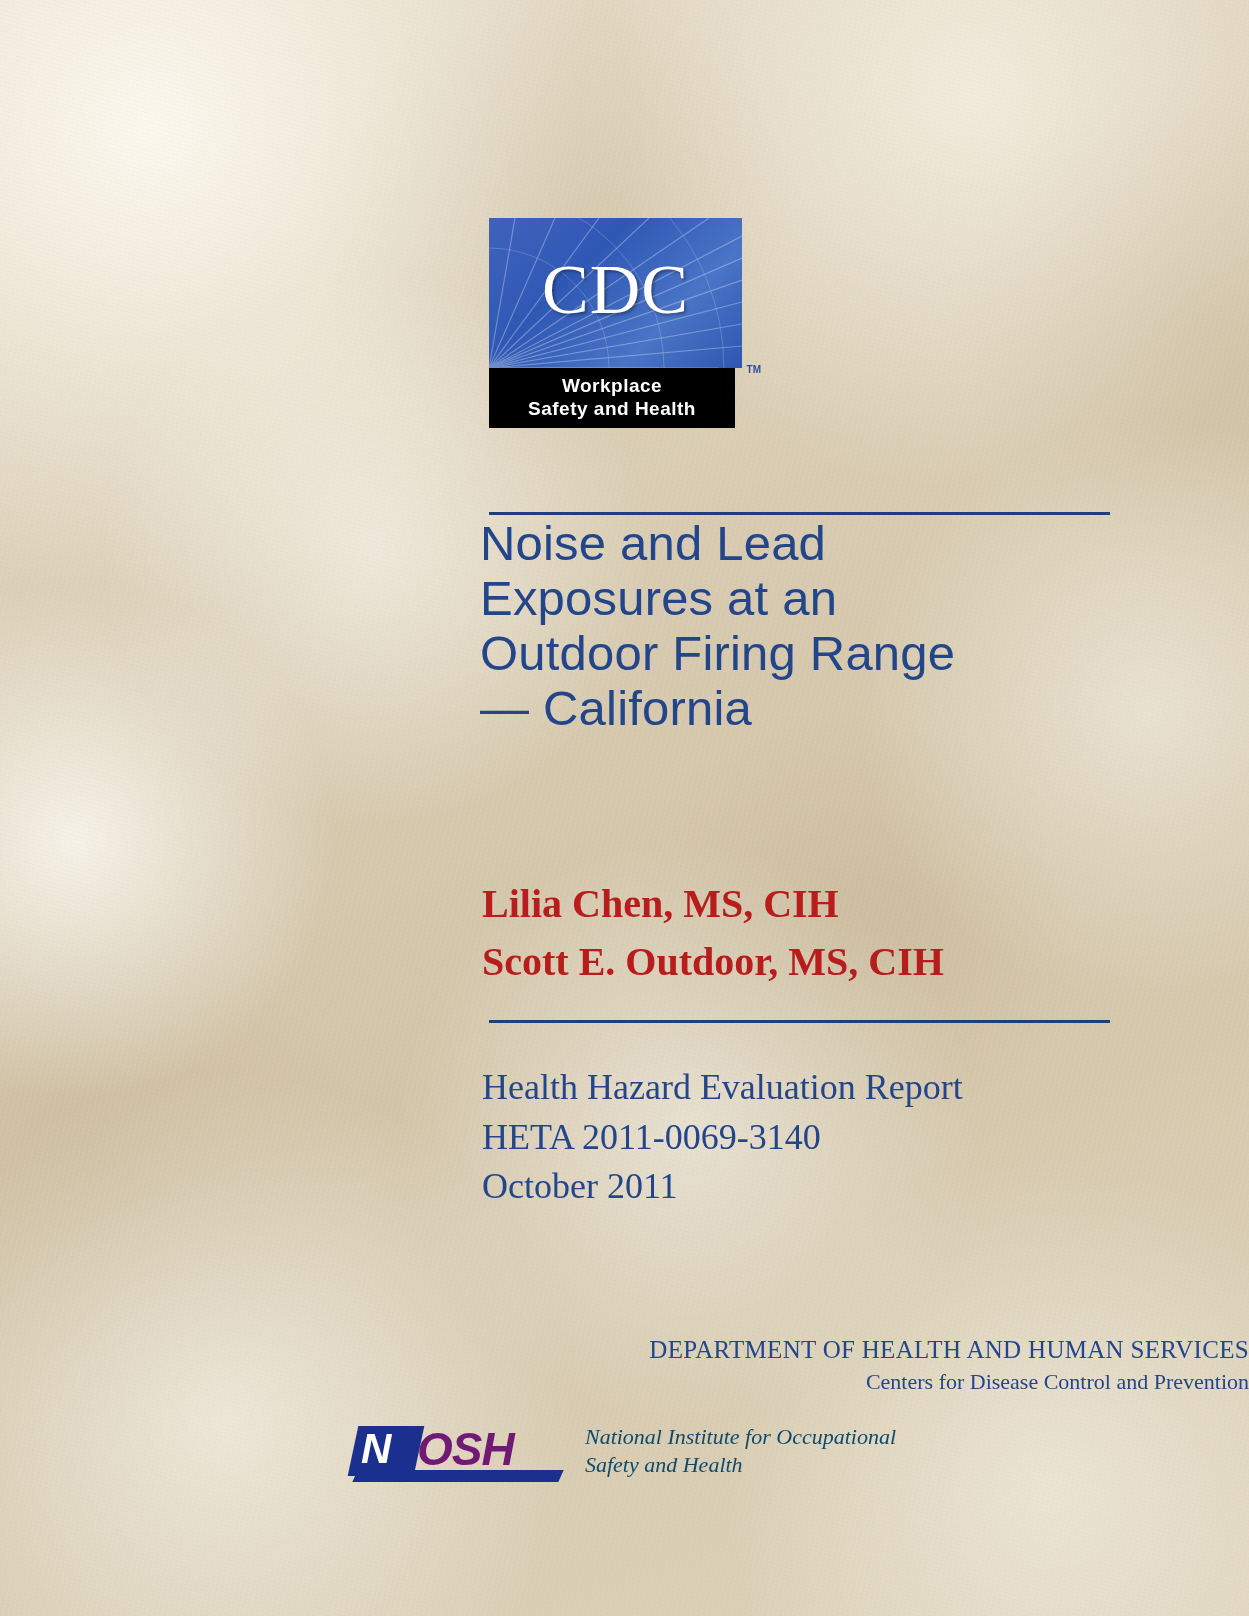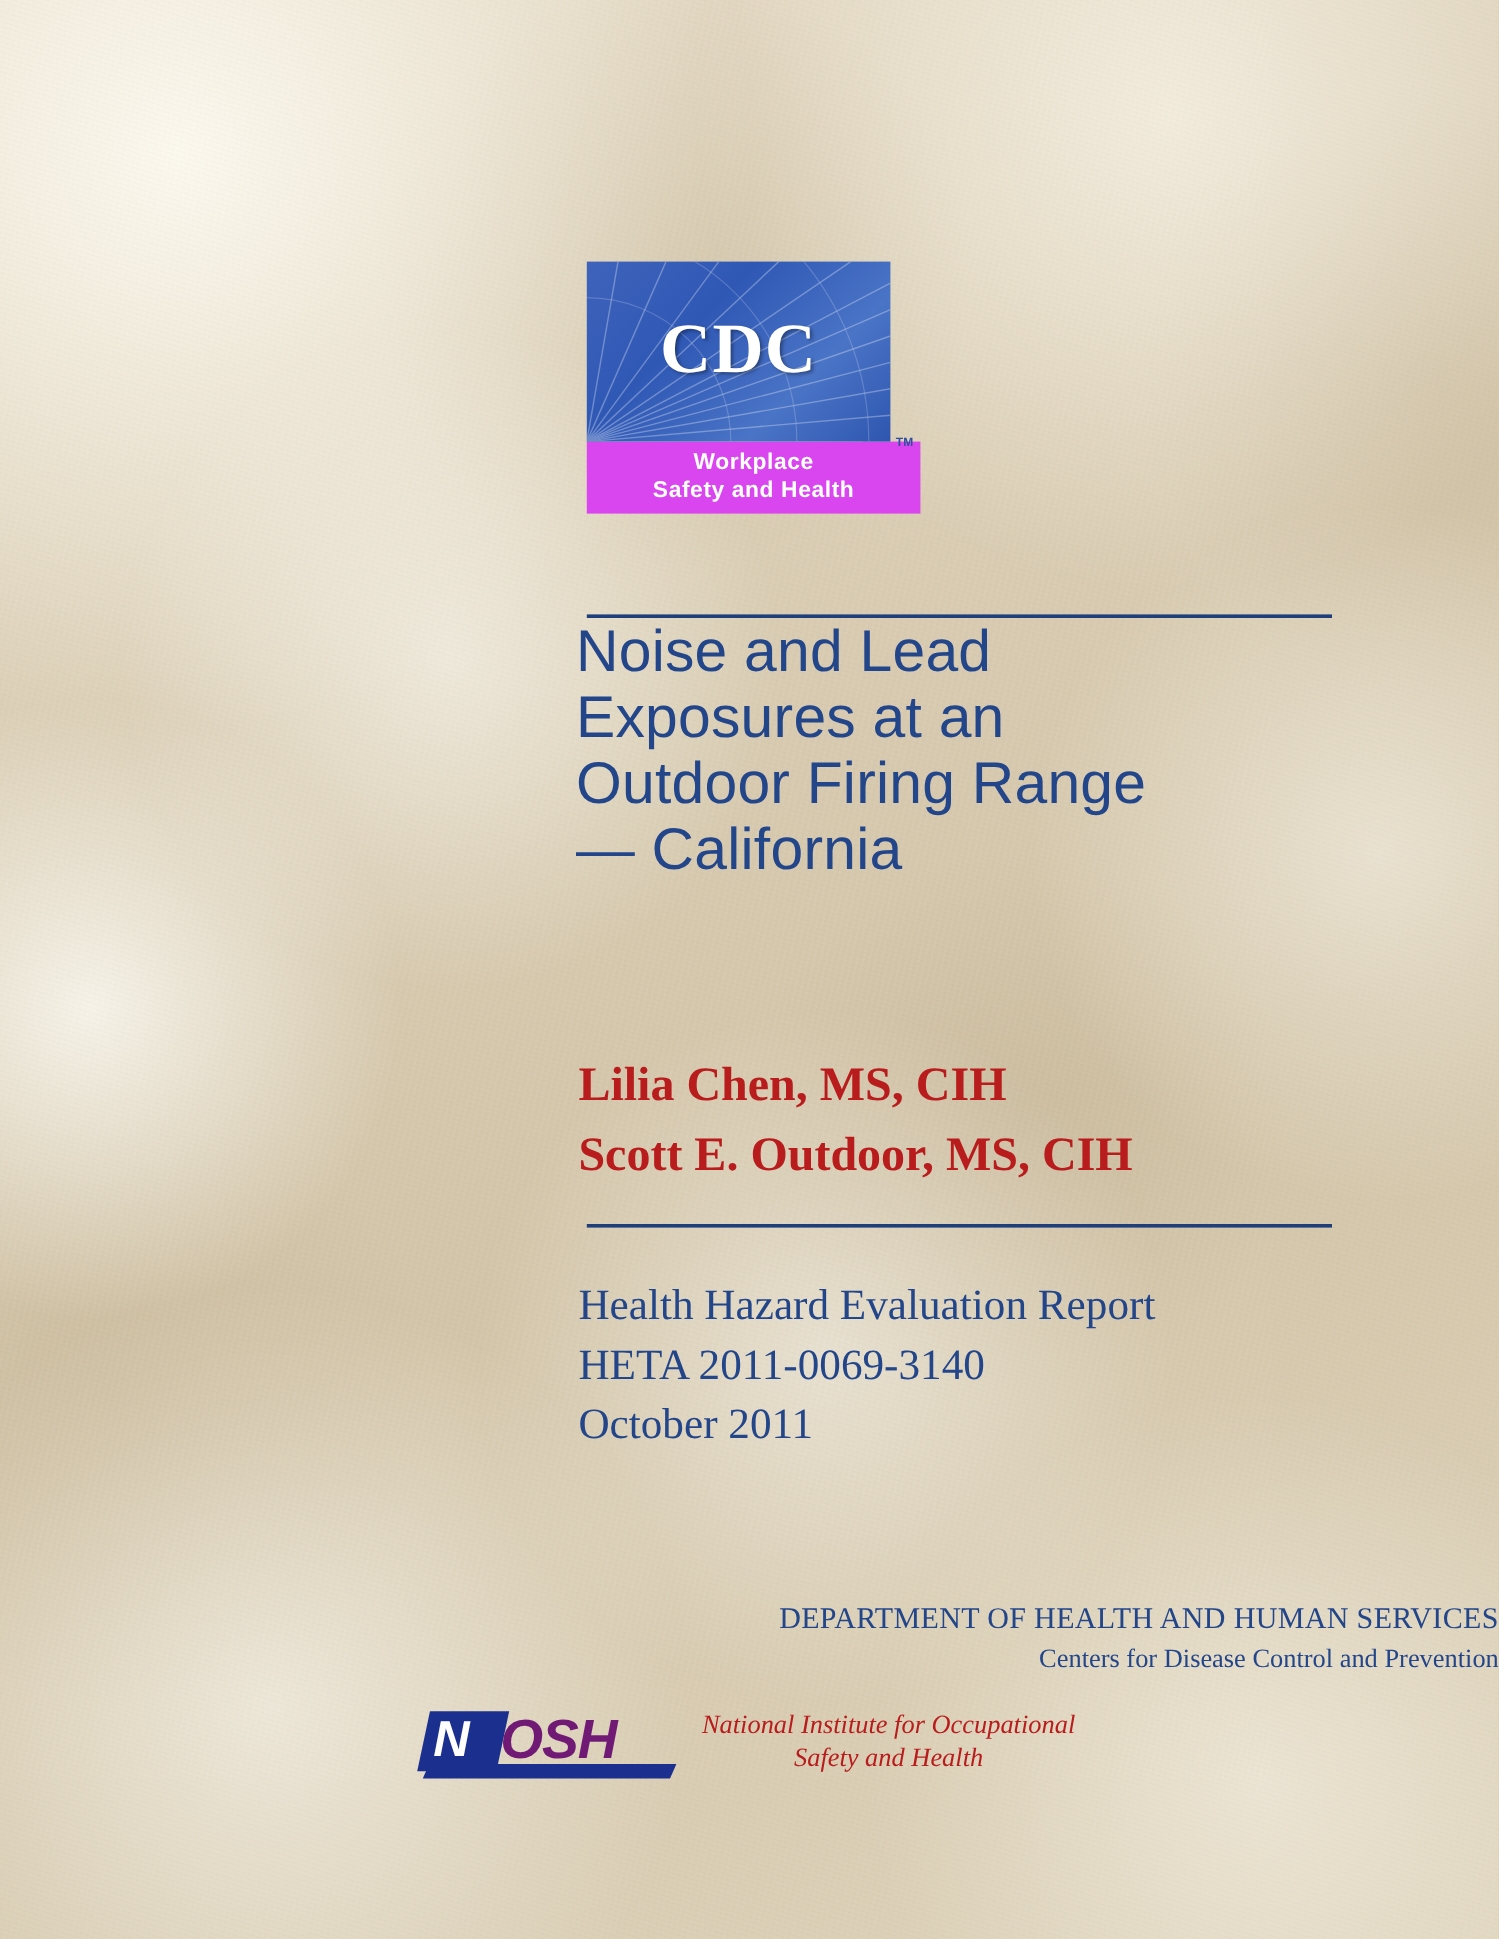--- a/index.html
+++ b/index.html
@@ -73,39 +73,39 @@
     opacity: 0.55;
   }
   .cdc-letters {
     position: absolute;
     inset: 0;
     display: flex;
     align-items: center;
     justify-content: center;
     color: #ffffff;
     font-family: "Liberation Serif", serif;
-    font-weight: bold;
-    font-size: 59px;
+    font-weight: normal;
+    font-size: 70px;
     letter-spacing: 1px;
     line-height: 1;
     padding-bottom: 6px;
     text-shadow: 2px 2px 3px rgba(0,0,0,0.35);
   }
   .cdc-tm {
     position: absolute;
     right: -10px;
     top: 146px;
     font-size: 10px;
     color: #2d4f9e;
     font-family: "Liberation Sans", sans-serif;
     font-weight: bold;
   }
   .cdc-tagline {
-    width: 278px;
-    background: #d946ef;
+    width: 246px;
+    background: #000000;
     color: #ffffff;
     font-family: "Liberation Sans", sans-serif;
     font-weight: bold;
     font-size: 19px;
     line-height: 1.22;
     text-align: center;
     padding: 6px 0 8px 0;
     letter-spacing: 0.5px;
     box-sizing: border-box;
   }
@@ -235,26 +235,26 @@
   .niosh-logo .swoosh {
     position: absolute;
     left: 2px;
     top: 50px;
     width: 206px;
     height: 12px;
     background: #1b2f8f;
     transform: skewX(-24deg);
   }
   .niosh-text {
-    color: #b91c1c;
+    color: #0c4a6e;
     font-family: "Liberation Serif", serif;
     font-style: italic;
     font-size: 22px;
     line-height: 1.28;
-    text-align: center;
+    text-align: left;
   }
   .niosh-text span { display: block; }
 </style>
 </head>
 <body>
 
 <div class="page-bg"></div>
 <div class="page-grain"></div>
 
 <div class="content">

